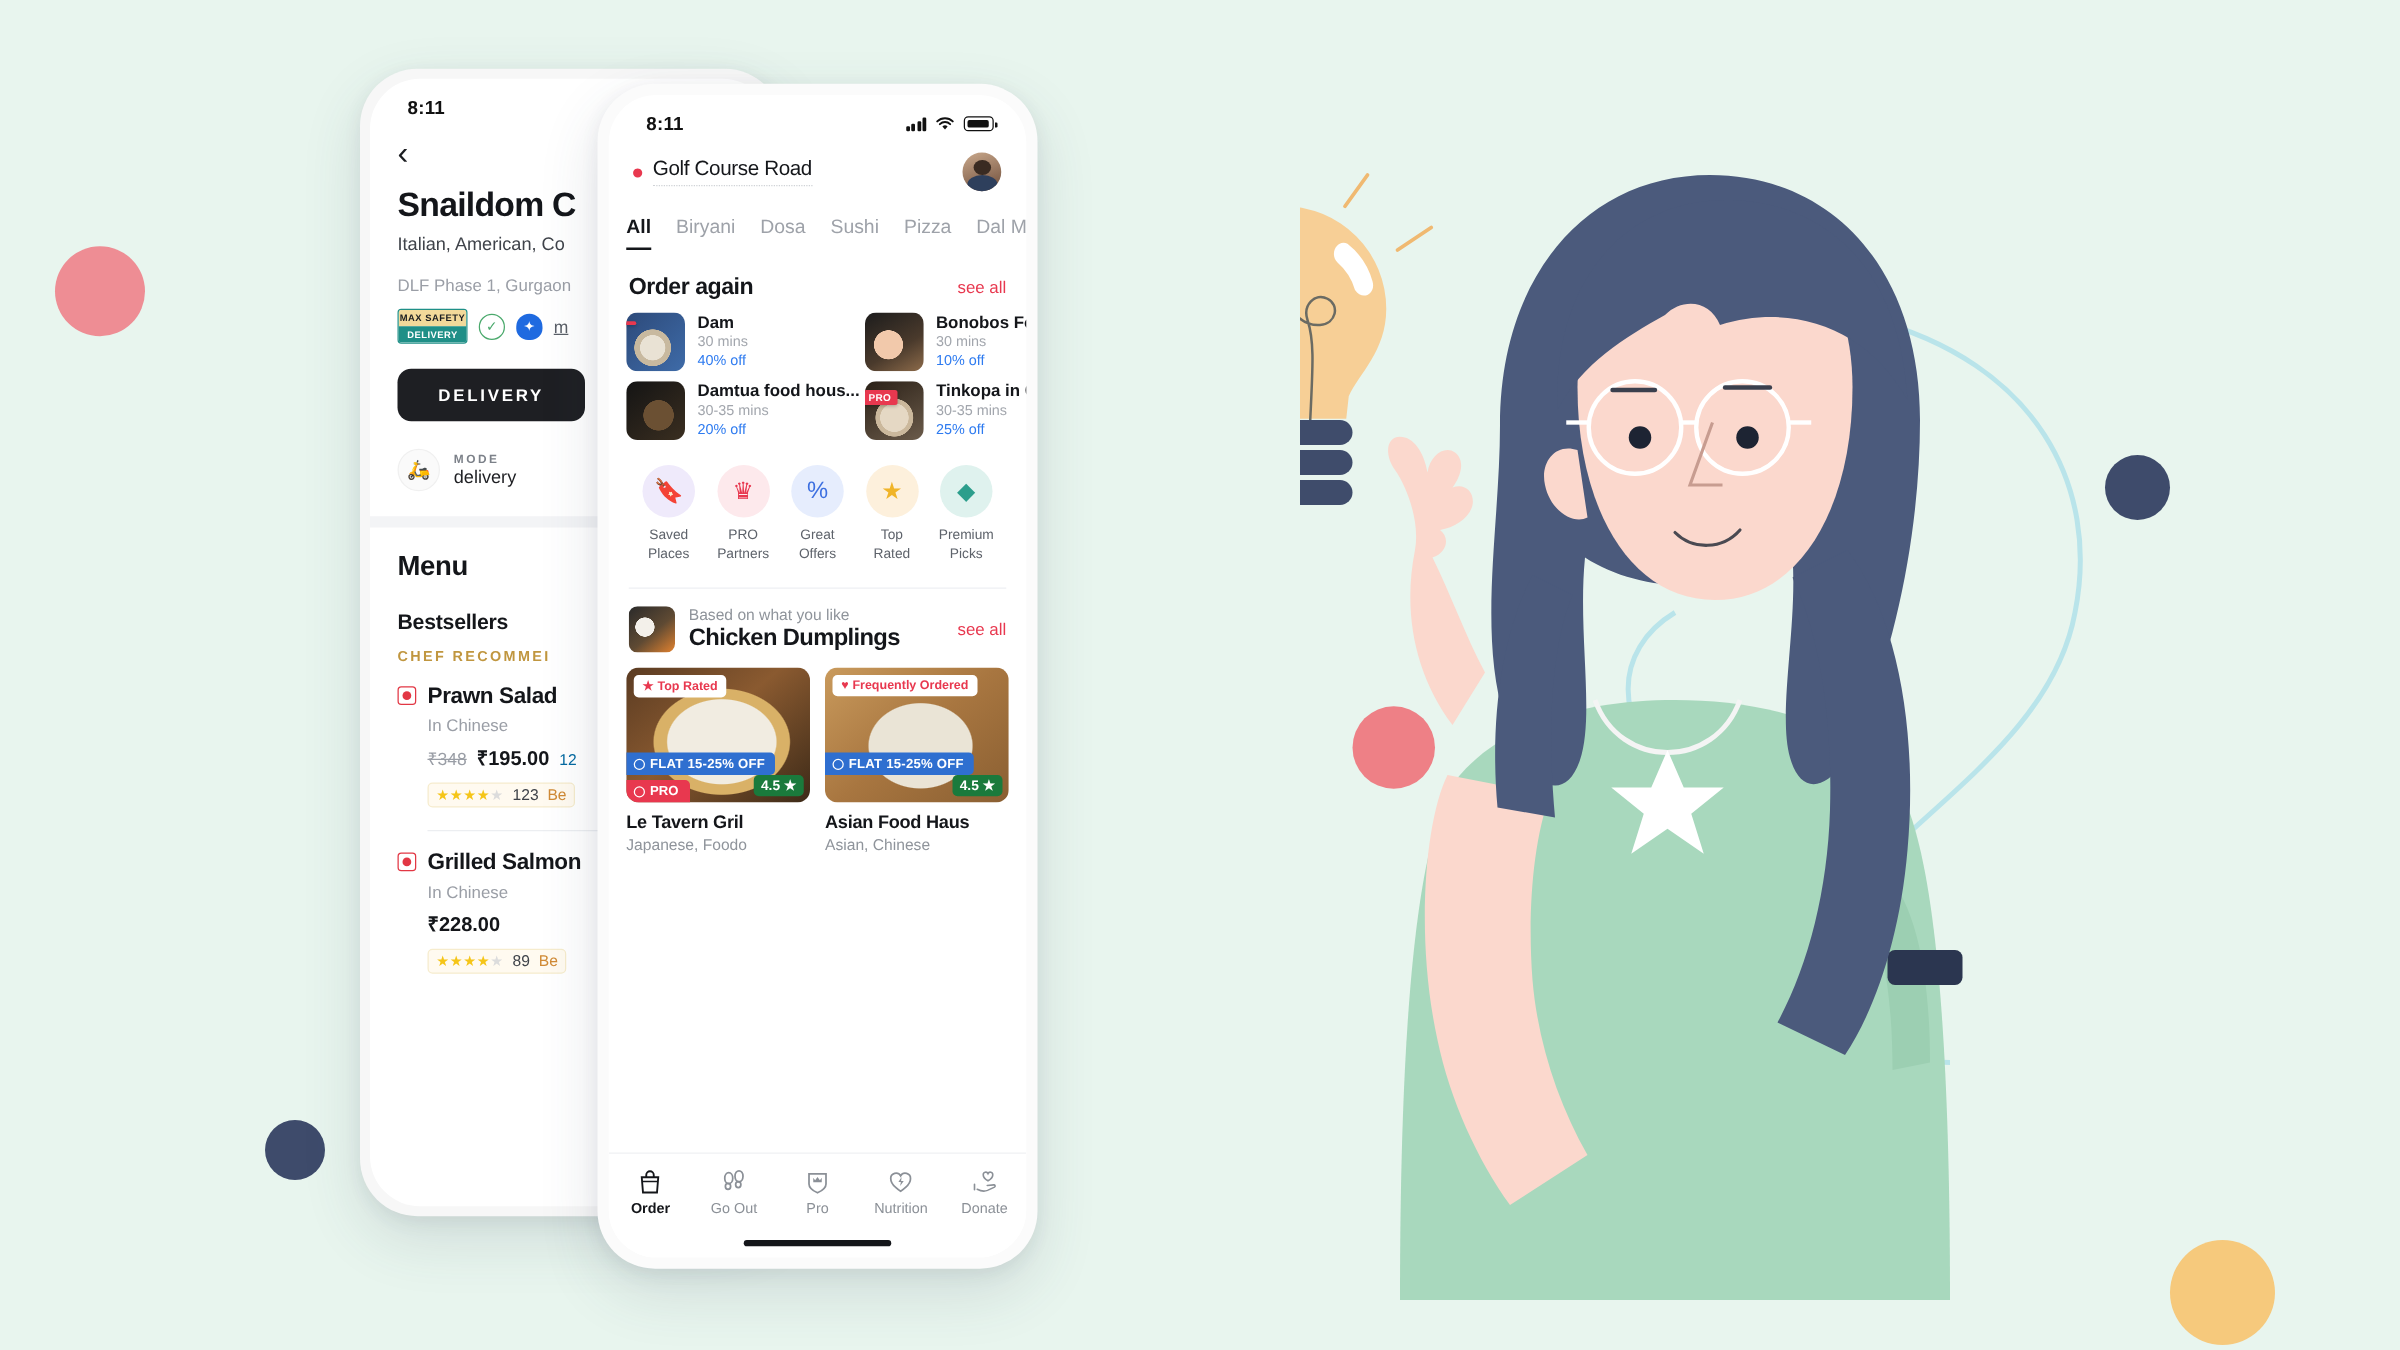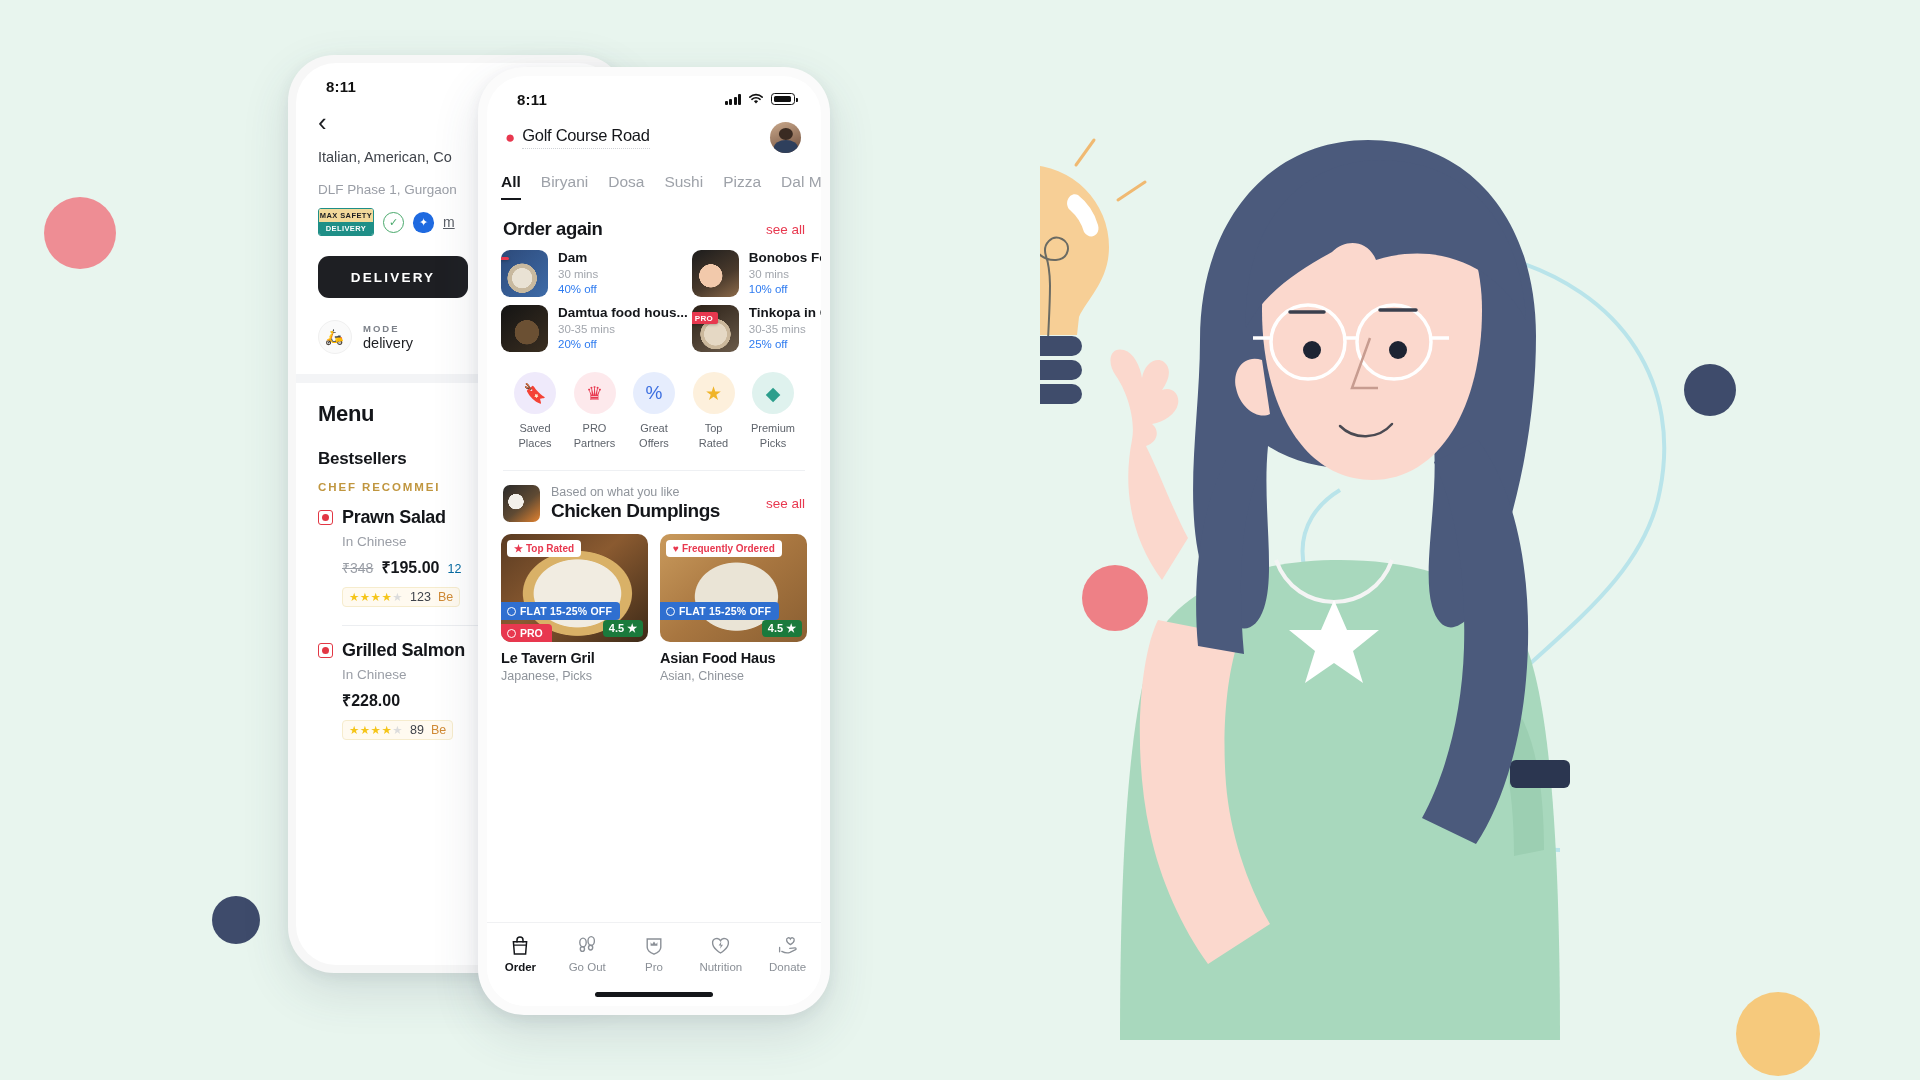--- a/index.html
+++ b/index.html
@@ -255,20 +255,21 @@
     <div class="screen">
 
       <div class="statusbar">
         <div class="time">8:11</div>
         <div class="status-icons"></div>
       </div>
 
       <div class="bp">
         <div class="back-chevron">‹</div>
 
+        <h1>Snaildom C</h1>
         <div class="cuisines">Italian, American, Co</div>
         <div class="locality">DLF Phase 1, Gurgaon</div>
 
         <div class="badge-row">
           <div class="max-safety">
             <div class="t">MAX SAFETY</div>
             <div class="b">DELIVERY</div>
           </div>
           <div class="circ-badge veg-badge">✓</div>
           <div class="circ-badge shield-badge">✦</div>
@@ -476,21 +477,21 @@
                 <span class="cic"></span>
                 <span>FLAT 15-25% OFF</span>
               </span>
               <span class="pro-tag">
                 <span class="cic"></span>
                 <span>PRO</span>
               </span>
               <span class="rate-tag">4.5 ★</span>
             </div>
             <div class="rest-name">Le Tavern Gril</div>
-            <div class="rest-cuis">Japanese, Picks</div>
+            <div class="rest-cuis">Japanese, Foodo</div>
           </div>
 
           <div class="rest-card">
             <div class="rest-img ri-2">
               <span class="tag-top">
                 <span>♥</span>
                 <span>Frequently Ordered</span>
               </span>
               <span class="flat-off">
                 <span class="cic"></span>

